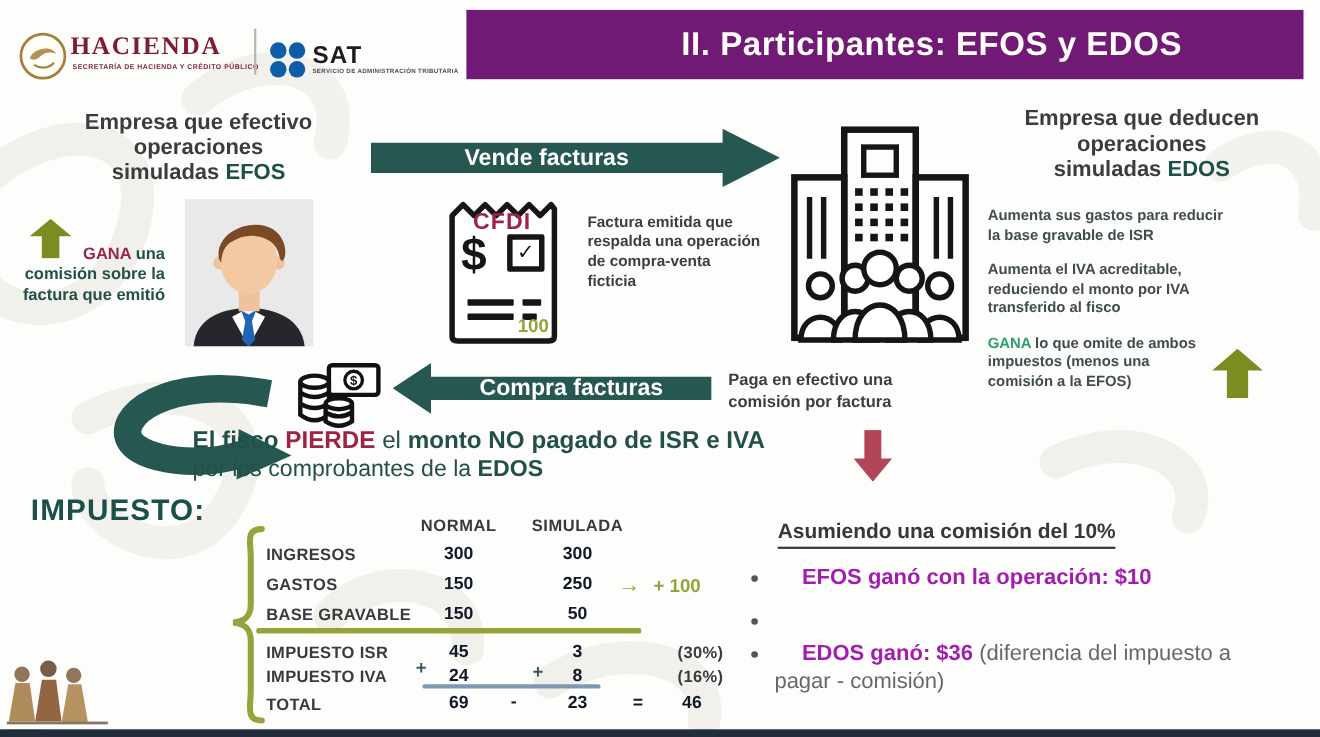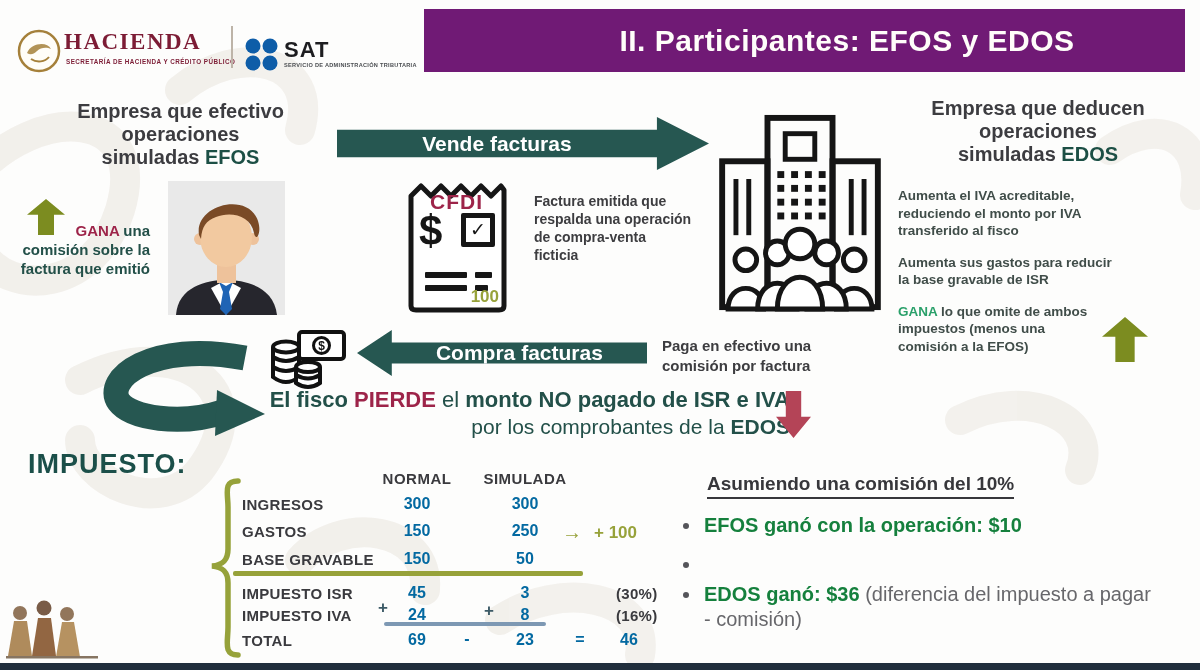--- a/index.html
+++ b/index.html
@@ -39,44 +39,44 @@
   
   .inv-cfdi{font-size:21px;font-weight:800;color:#9d2449;letter-spacing:1px;}
   .inv-dollar{font-size:42px;font-weight:700;color:#161616;line-height:42px;}
   .inv-check{width:24px;height:24px;border:5px solid #161616;border-radius:2px;text-align:center;
              line-height:24px;font-size:19px;font-weight:800;color:#161616;}
   .inv-line{background:#161616;height:6px;border-radius:1px;}
   .inv-amount{font-size:17px;font-weight:800;color:#97a23a;}
   .desc{font-size:14px;line-height:18px;font-weight:800;color:#3d3d40;}
 
   
-  .fisco{width:615px;text-align:right;color:#235049;}
+  .fisco{width:615px;text-align:left;color:#235049;}
   .fisco .l1{font-size:22px;font-weight:800;}
   .fisco .l1 .mid{font-weight:500;}
   .fisco .l1 .loss{color:#9d2449;}
   .fisco .l2{font-size:21px;font-weight:500;margin-top:2px;}
   .fisco .l2 b{font-weight:800;}
 
   
   .ej-head{font-size:27px;font-weight:800;color:#1b4f49;letter-spacing:1px;}
   .t-lbl{font-size:15px;font-weight:800;color:#3a3a3e;letter-spacing:.3px;}
   .t-hdr{font-size:15px;font-weight:800;color:#3a3a3e;text-align:center;letter-spacing:.5px;}
-  .t-val{font-size:16px;font-weight:800;color:#0369a1;text-align:center;}
+  .t-val{font-size:16px;font-weight:800;color:#0f172a;text-align:center;}
   .t-note{font-size:17px;font-weight:800;color:#97a23a;}
   .t-plus{font-size:17px;font-weight:800;color:#3c5a66;}
   .hline-olive{background:#97a23a;height:5px;border-radius:2px;}
   .hline-blue{background:#7d98b3;height:4px;border-radius:2px;}
 
   
   .summary{width:505px;}
   .sum-head{display:inline-block;margin-left:24px;font-size:19px;font-weight:800;color:#37373b;
             border-bottom:2.5px solid #37373b;padding-bottom:2px;}
   .bullet-row{display:flex;gap:15px;margin-top:14px;font-size:20px;line-height:25px;}
   .bullet-dot{flex:0 0 auto;width:6px;height:6px;border-radius:50%;background:#55555a;margin-top:10px;}
-  .bullet-bold{font-weight:800;color:#15803d;}
+  .bullet-bold{font-weight:800;color:#a21caf;margin-left:25px;}
   .bullet-rest{font-weight:400;color:#67676b;}
 </style>
 </head>
 <body>
 
 <div class="slide">
 
   <svg class="bgdeco" width="1200" height="670" viewBox="0 0 1200 670">
     <g fill="none" stroke="#f0ede8" stroke-width="30" stroke-linecap="round" opacity="0.8">
       <path d="M-30,180 C40,100 150,110 120,210 C95,290 10,300 -20,250"></path>
@@ -196,22 +196,22 @@
     </g>
   </svg>
 
   <div class="abs z sec-title" style="left:884px;top:97px;width:308px">
     <div>Empresa que deducen</div>
     <div>operaciones</div>
     <div><span>simuladas </span><span class="hl-teal">EDOS</span></div>
   </div>
 
   <div class="abs z" style="left:898px;top:187px;width:215px">
+    <p class="edos-p">Aumenta sus gastos para reducir la base gravable de ISR</p>
     <p class="edos-p">Aumenta el IVA acreditable, reduciendo el monto por IVA transferido al fisco</p>
-    <p class="edos-p">Aumenta sus gastos para reducir la base gravable de ISR</p>
     <p class="edos-p" style="width:198px">
       <span class="gana-r">GANA</span><span> lo que omite de ambos impuestos (menos una comisión a la EFOS)</span>
     </p>
   </div>
   <div class="abs z arrow-up" style="left:1102px;top:317px;width:46px;height:45px"></div>
 
   <svg class="abs z" style="left:268px;top:327px" width="80" height="64" viewBox="0 0 80 64">
     <g stroke="#111111" fill="#ffffff">
       <rect x="31" y="5" width="45" height="27" rx="3" stroke-width="4"></rect>
       <circle cx="53.5" cy="18.5" r="8" stroke-width="3"></circle>

